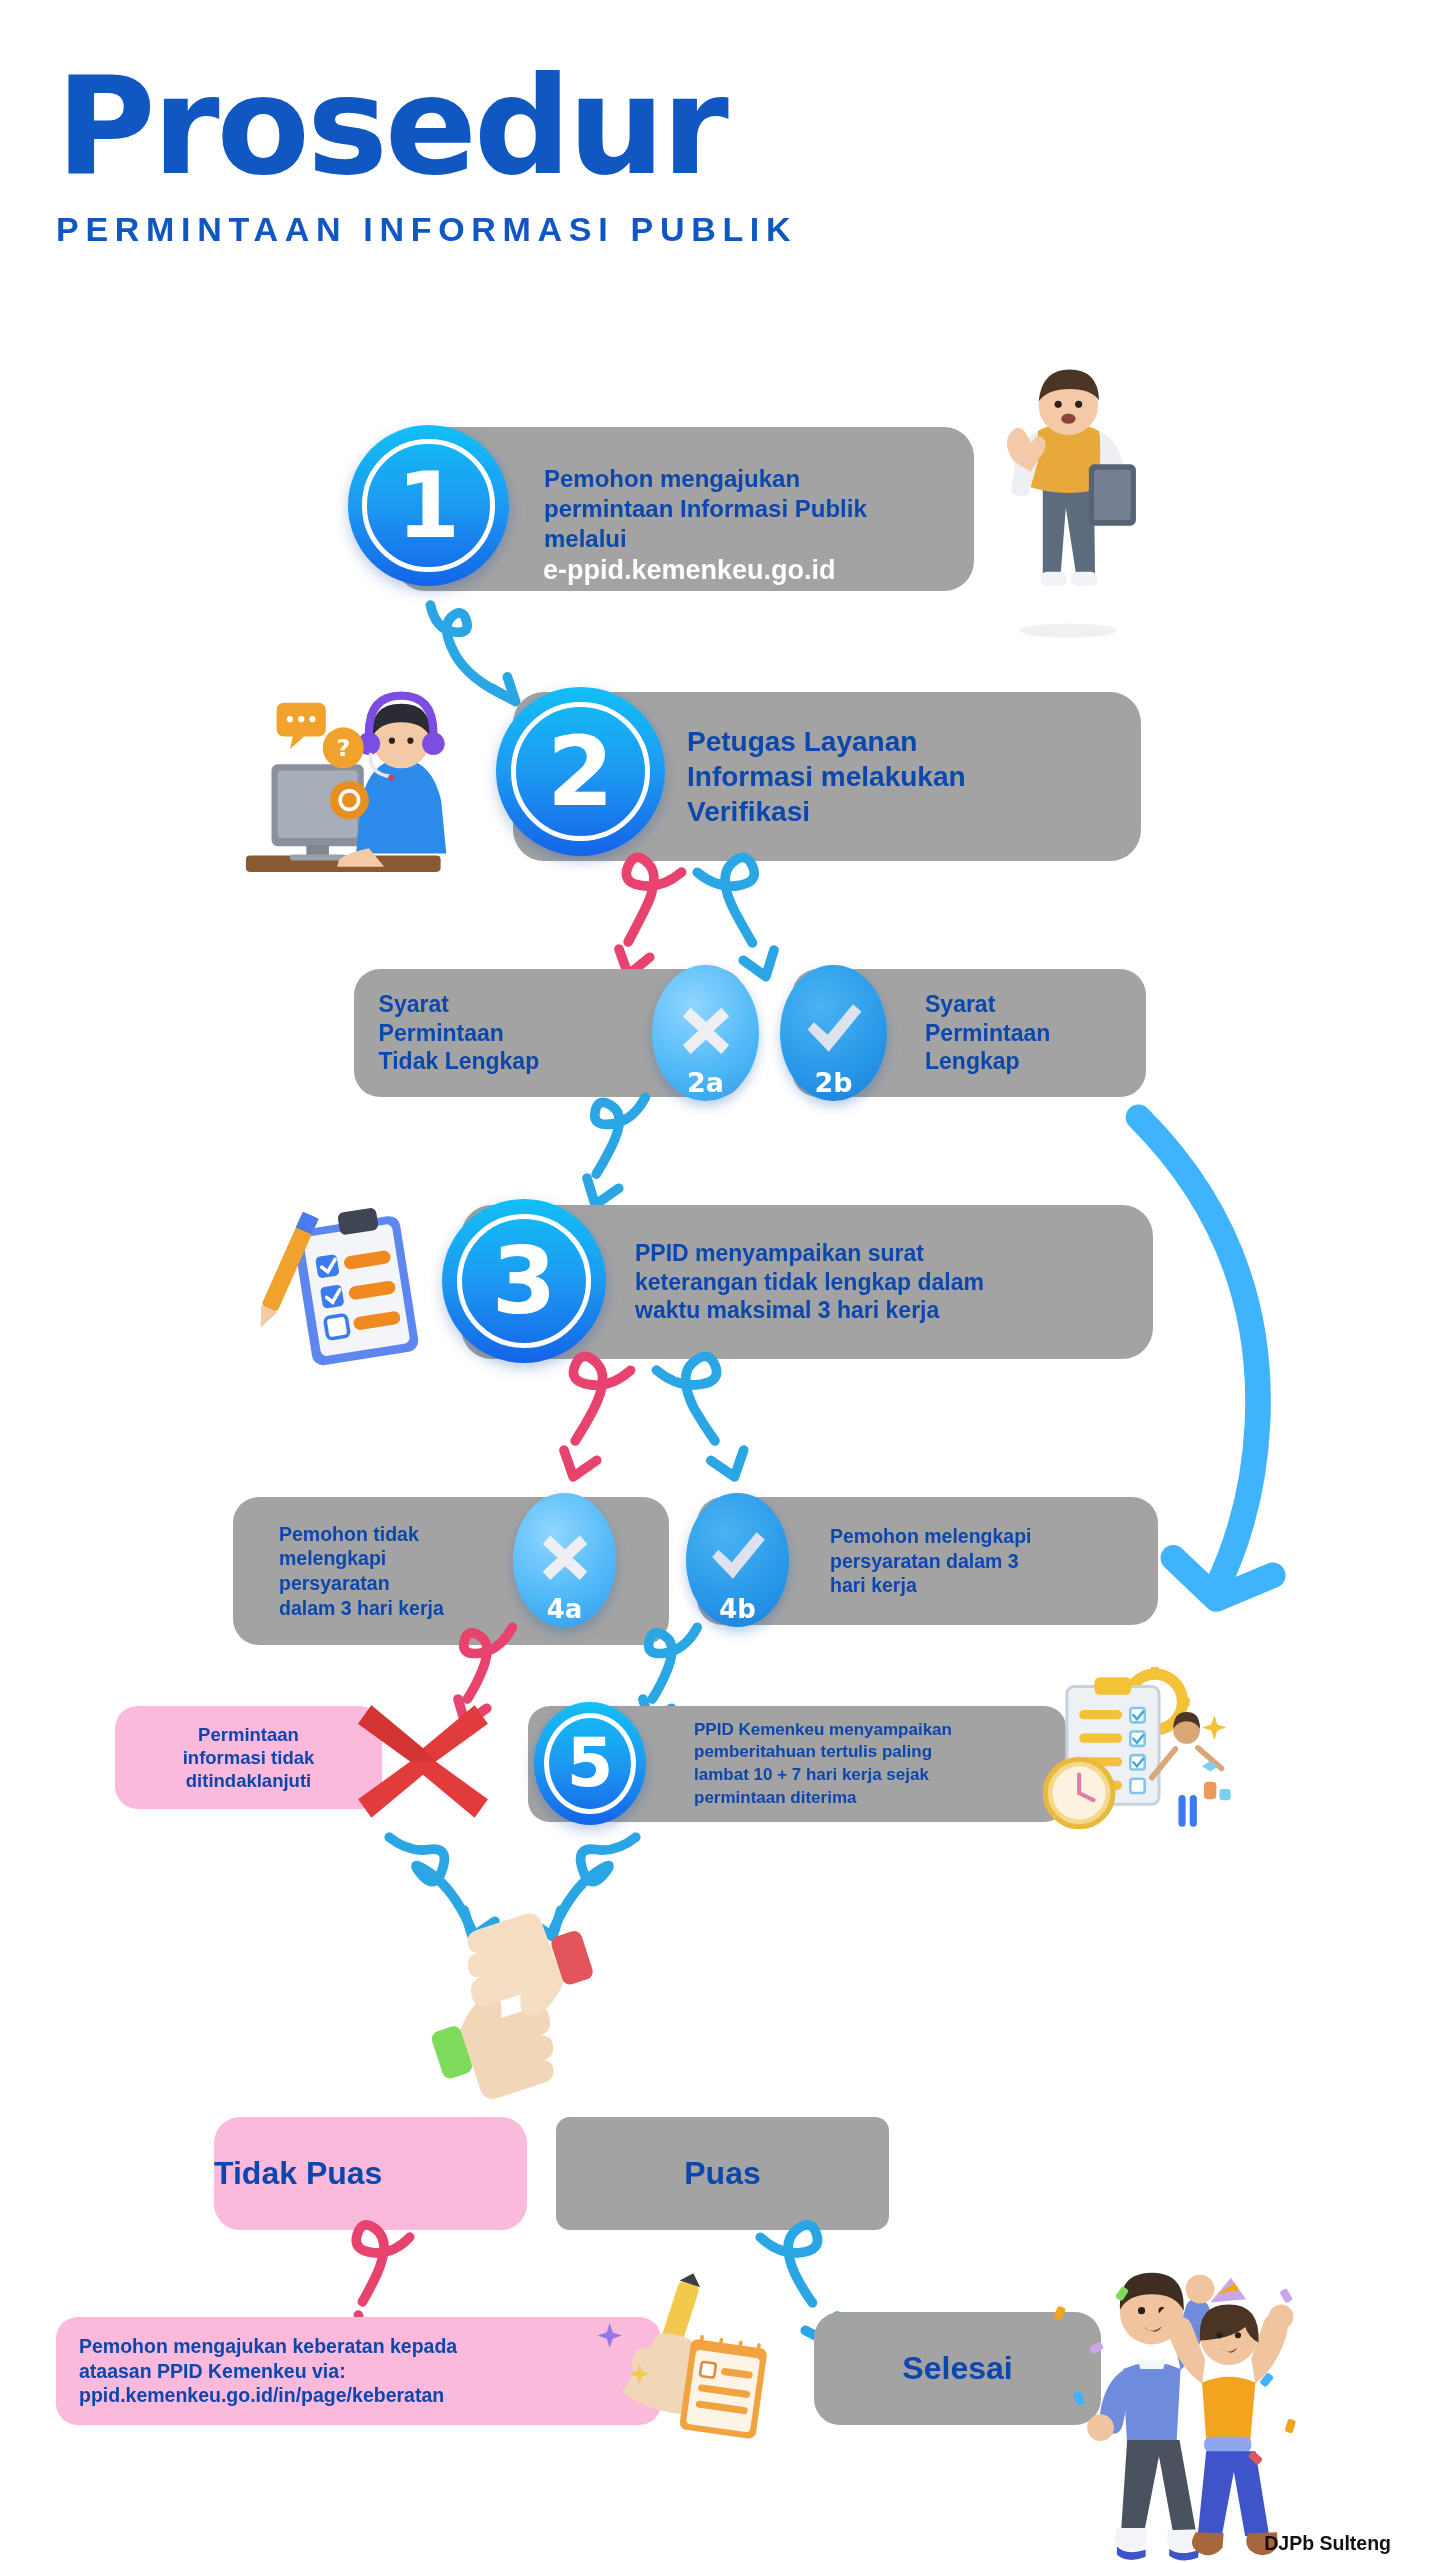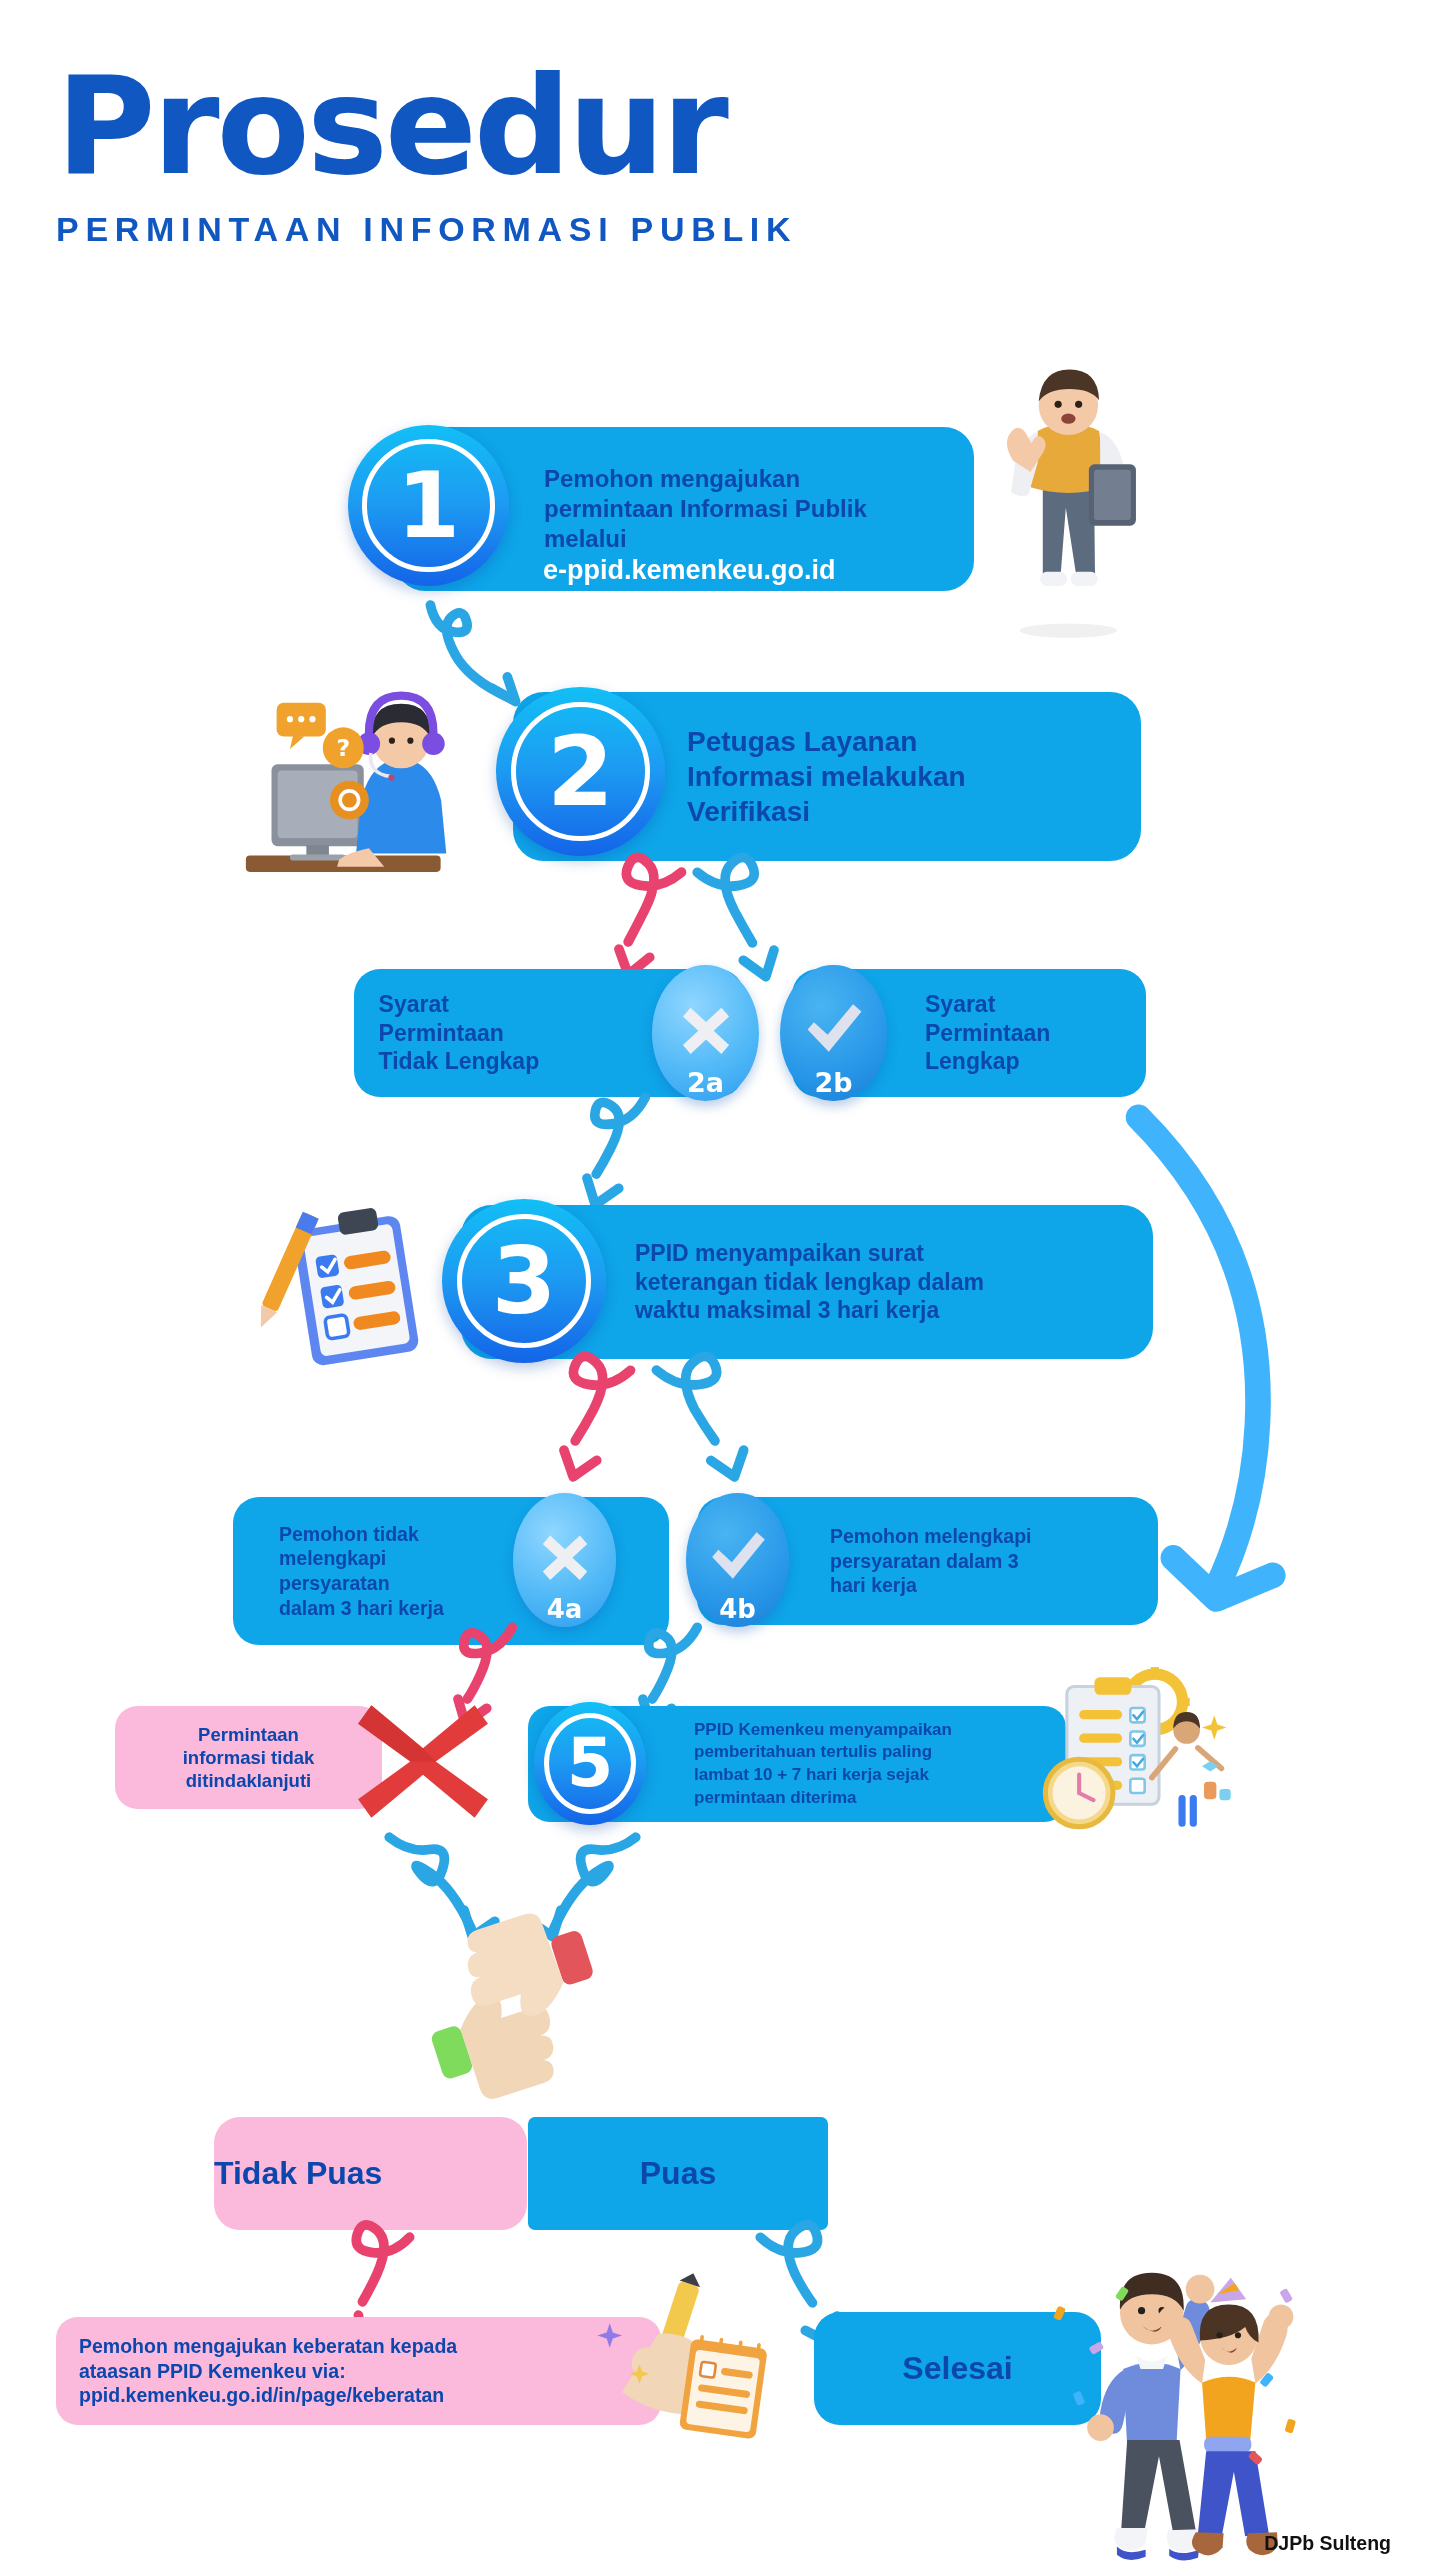--- a/index.html
+++ b/index.html
@@ -18,21 +18,21 @@
     letter-spacing:-3.1px;font-family:"DejaVu Sans",sans-serif;
   }
   #subtitle{
     margin-top:18.5px;font-size:34px;font-weight:700;color:#1057C2;
     letter-spacing:6.7px;font-family:"Liberation Sans",sans-serif;
   }
 
   
   .pill{
     position:absolute;box-sizing:border-box;
-    background:#0ea5e9;border-radius:31px;
+    background:#a3a3a3;border-radius:31px;
     display:flex;align-items:center;
   }
   .pill.pink{background:#FBB9DB;}
   .pill-text{
     color:#0C47AD;font-weight:800;line-height:1.26;
     font-family:"Liberation Sans",sans-serif;
     white-space:pre-line;
   }
 
   
@@ -357,21 +357,21 @@
     <g transform="rotate(-18 300 120)">
       <rect x="318" y="34" width="62" height="98" rx="16" fill="#E2555A"></rect>
       <path d="M318 124 q-46 52 -82 42 q-22 -8 -4 -46 l-66 0 q-30 0 -26 -30 q4 -26 28 -26
                q-22 -4 -18 -26 q4 -22 26 -22 q-16 -6 -12 -24 q4 -18 26 -18 l96 0 q28 0 28 28 Z" fill="#F5DDC4"></path>
     </g>
   </svg>
 
   <div class="pill pink" style="left:214px;top:2117px;width:313px;height:113px;border-radius:26px;">
     <div class="pill-text" style="width:100%;font-size:32px;">Tidak Puas</div>
   </div>
-  <div class="pill" style="left:528px;top:2117px;width:300px;height:113px;border-radius:7px;">
+  <div class="pill" style="left:556px;top:2117px;width:333px;height:113px;border-radius:14px;">
     <div class="pill-text" style="width:100%;text-align:center;font-size:32px;">Puas</div>
   </div>
 
   <svg class="abs" style="left:302px;top:2230px;" width="123" height="118" viewBox="0 0 240 230">
     <path d="M210 14 q-32 34 -72 30 q-40 -4 -30 -36 q10 -32 38 -8 q28 24 0 86 q-14 30 -28 54" fill="none" stroke="#E8436F" stroke-width="19" stroke-linecap="round"></path>
     <path d="M110 166 l10 54 l48 -26" fill="none" stroke="#E8436F" stroke-width="19" stroke-linecap="round" stroke-linejoin="round"></path>
   </svg>
 
   <svg class="abs" style="left:748px;top:2230px;" width="133" height="118" viewBox="0 0 260 230">
     <path d="M24 14 q36 34 78 30 q42 -4 32 -36 q-10 -32 -40 -8 q-30 24 -2 86 q16 32 34 56" fill="none" stroke="#2BA6E4" stroke-width="19" stroke-linecap="round"></path>

